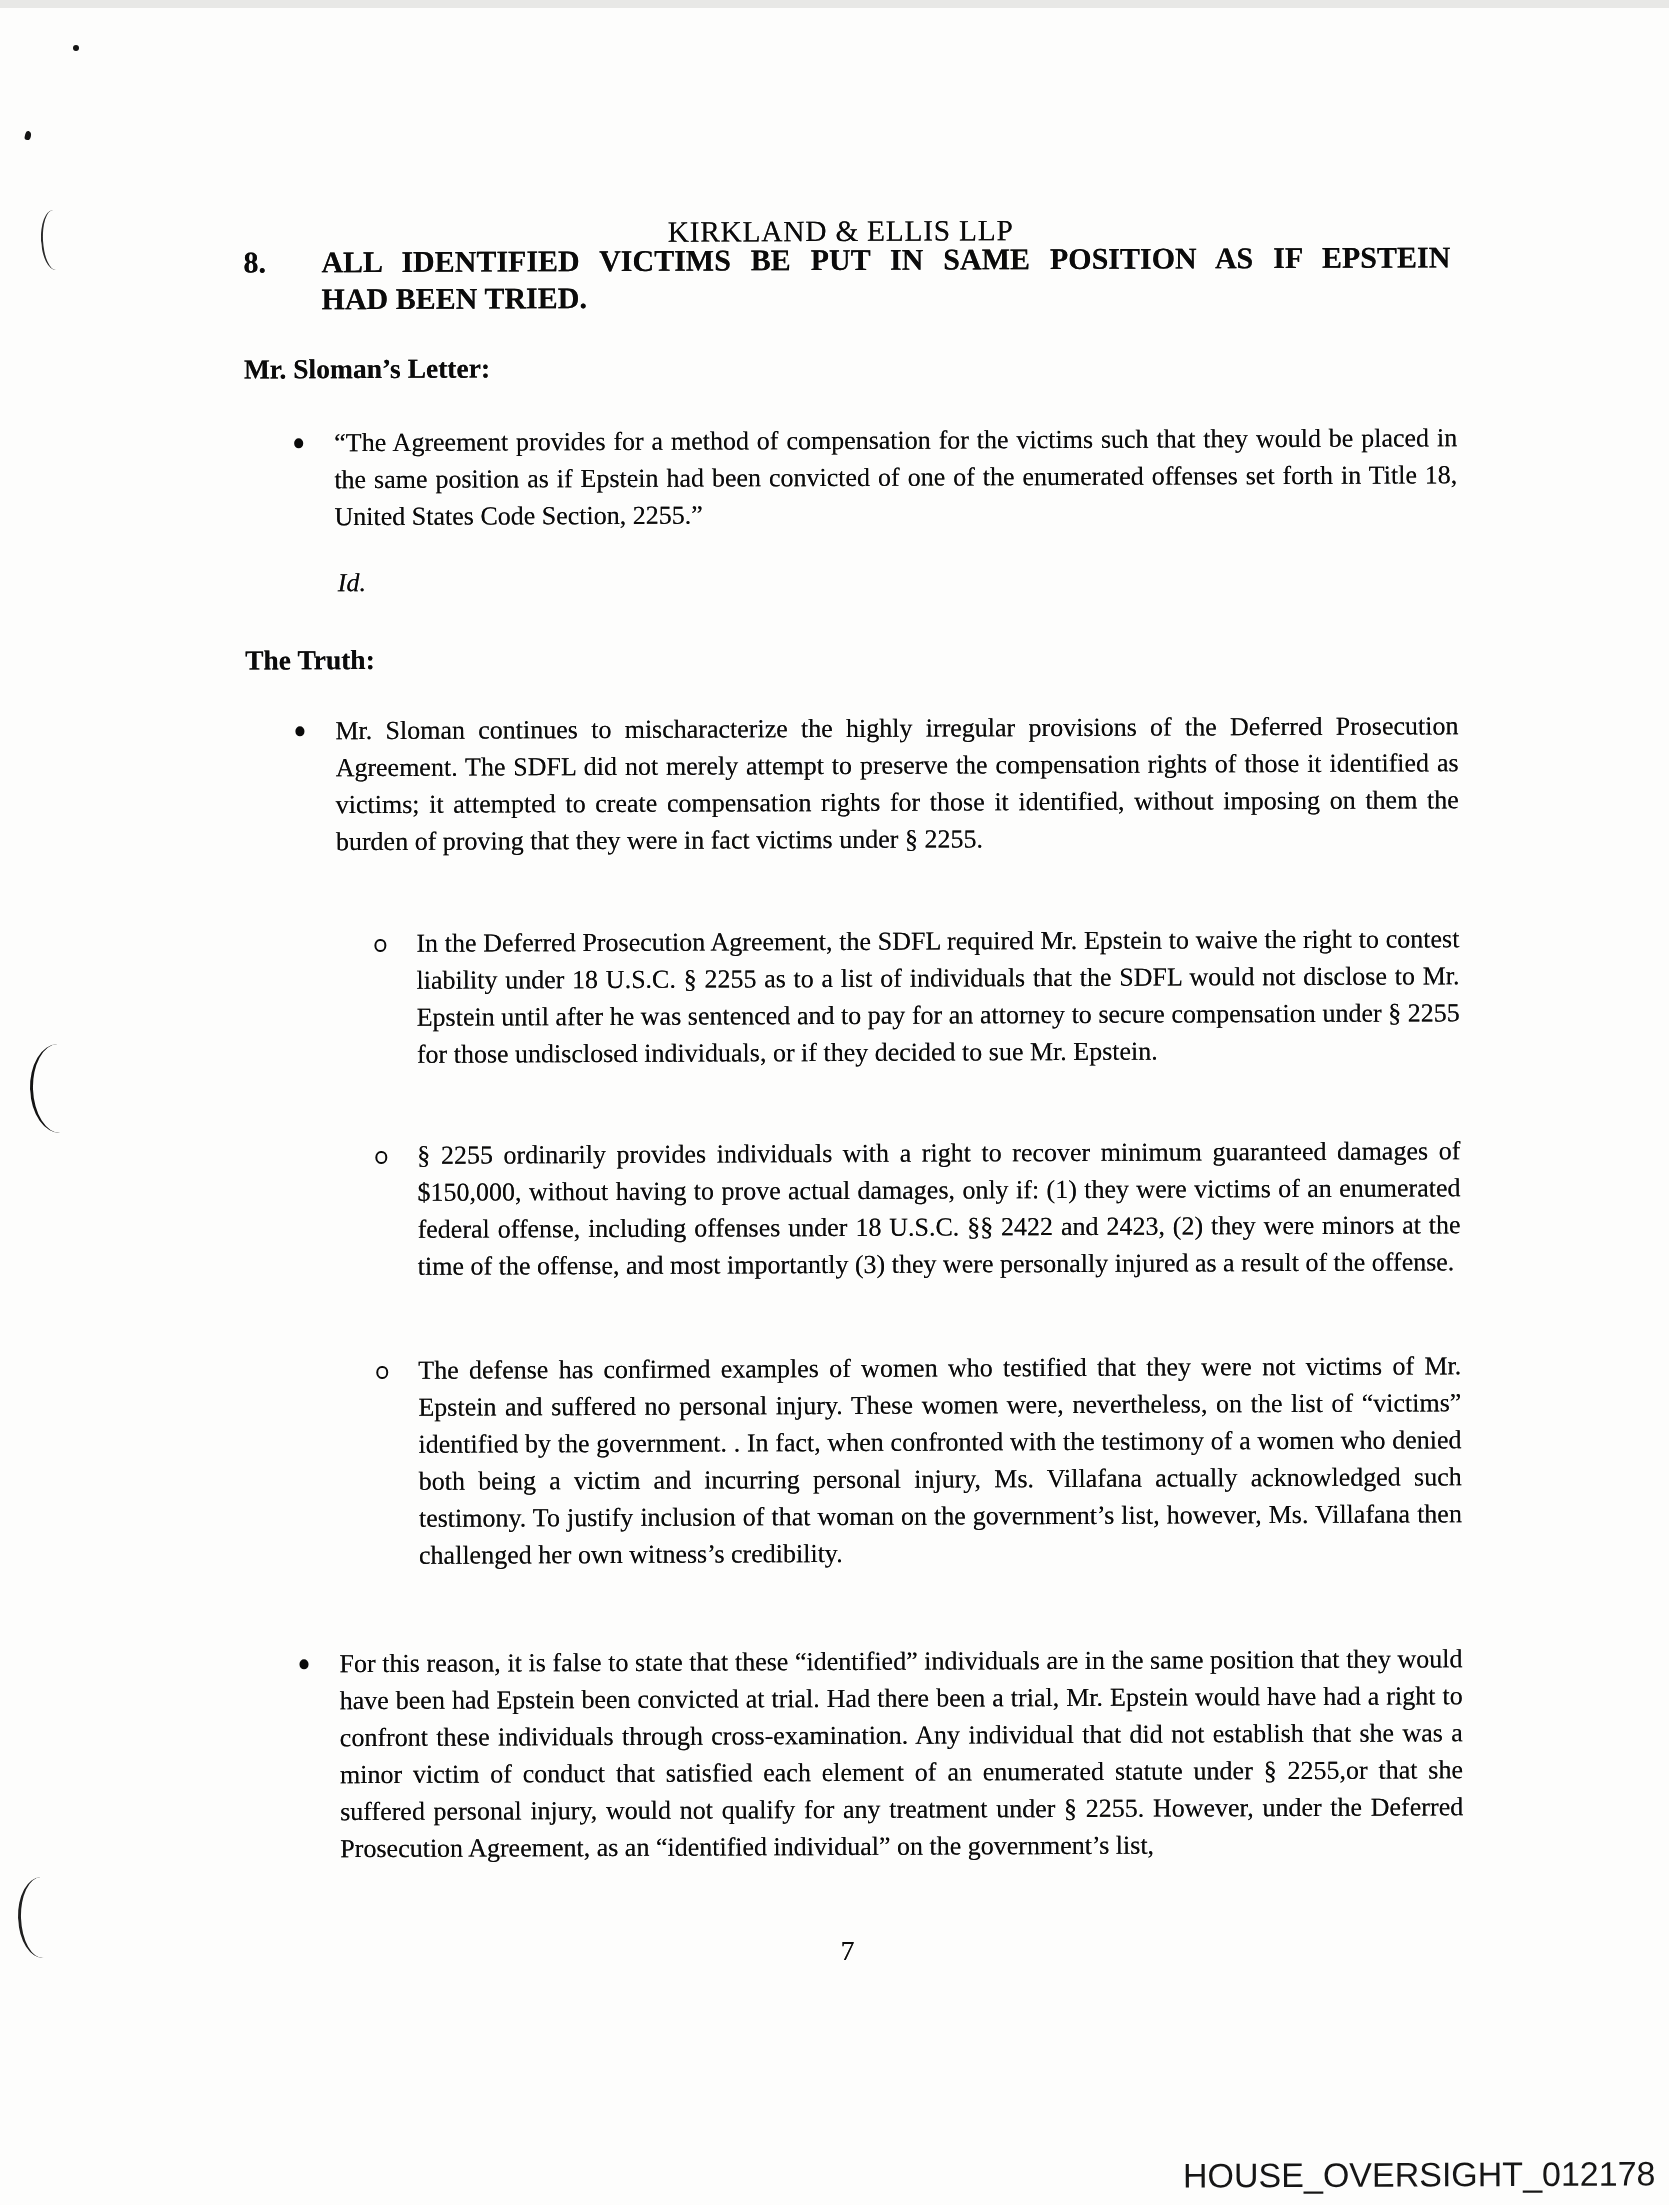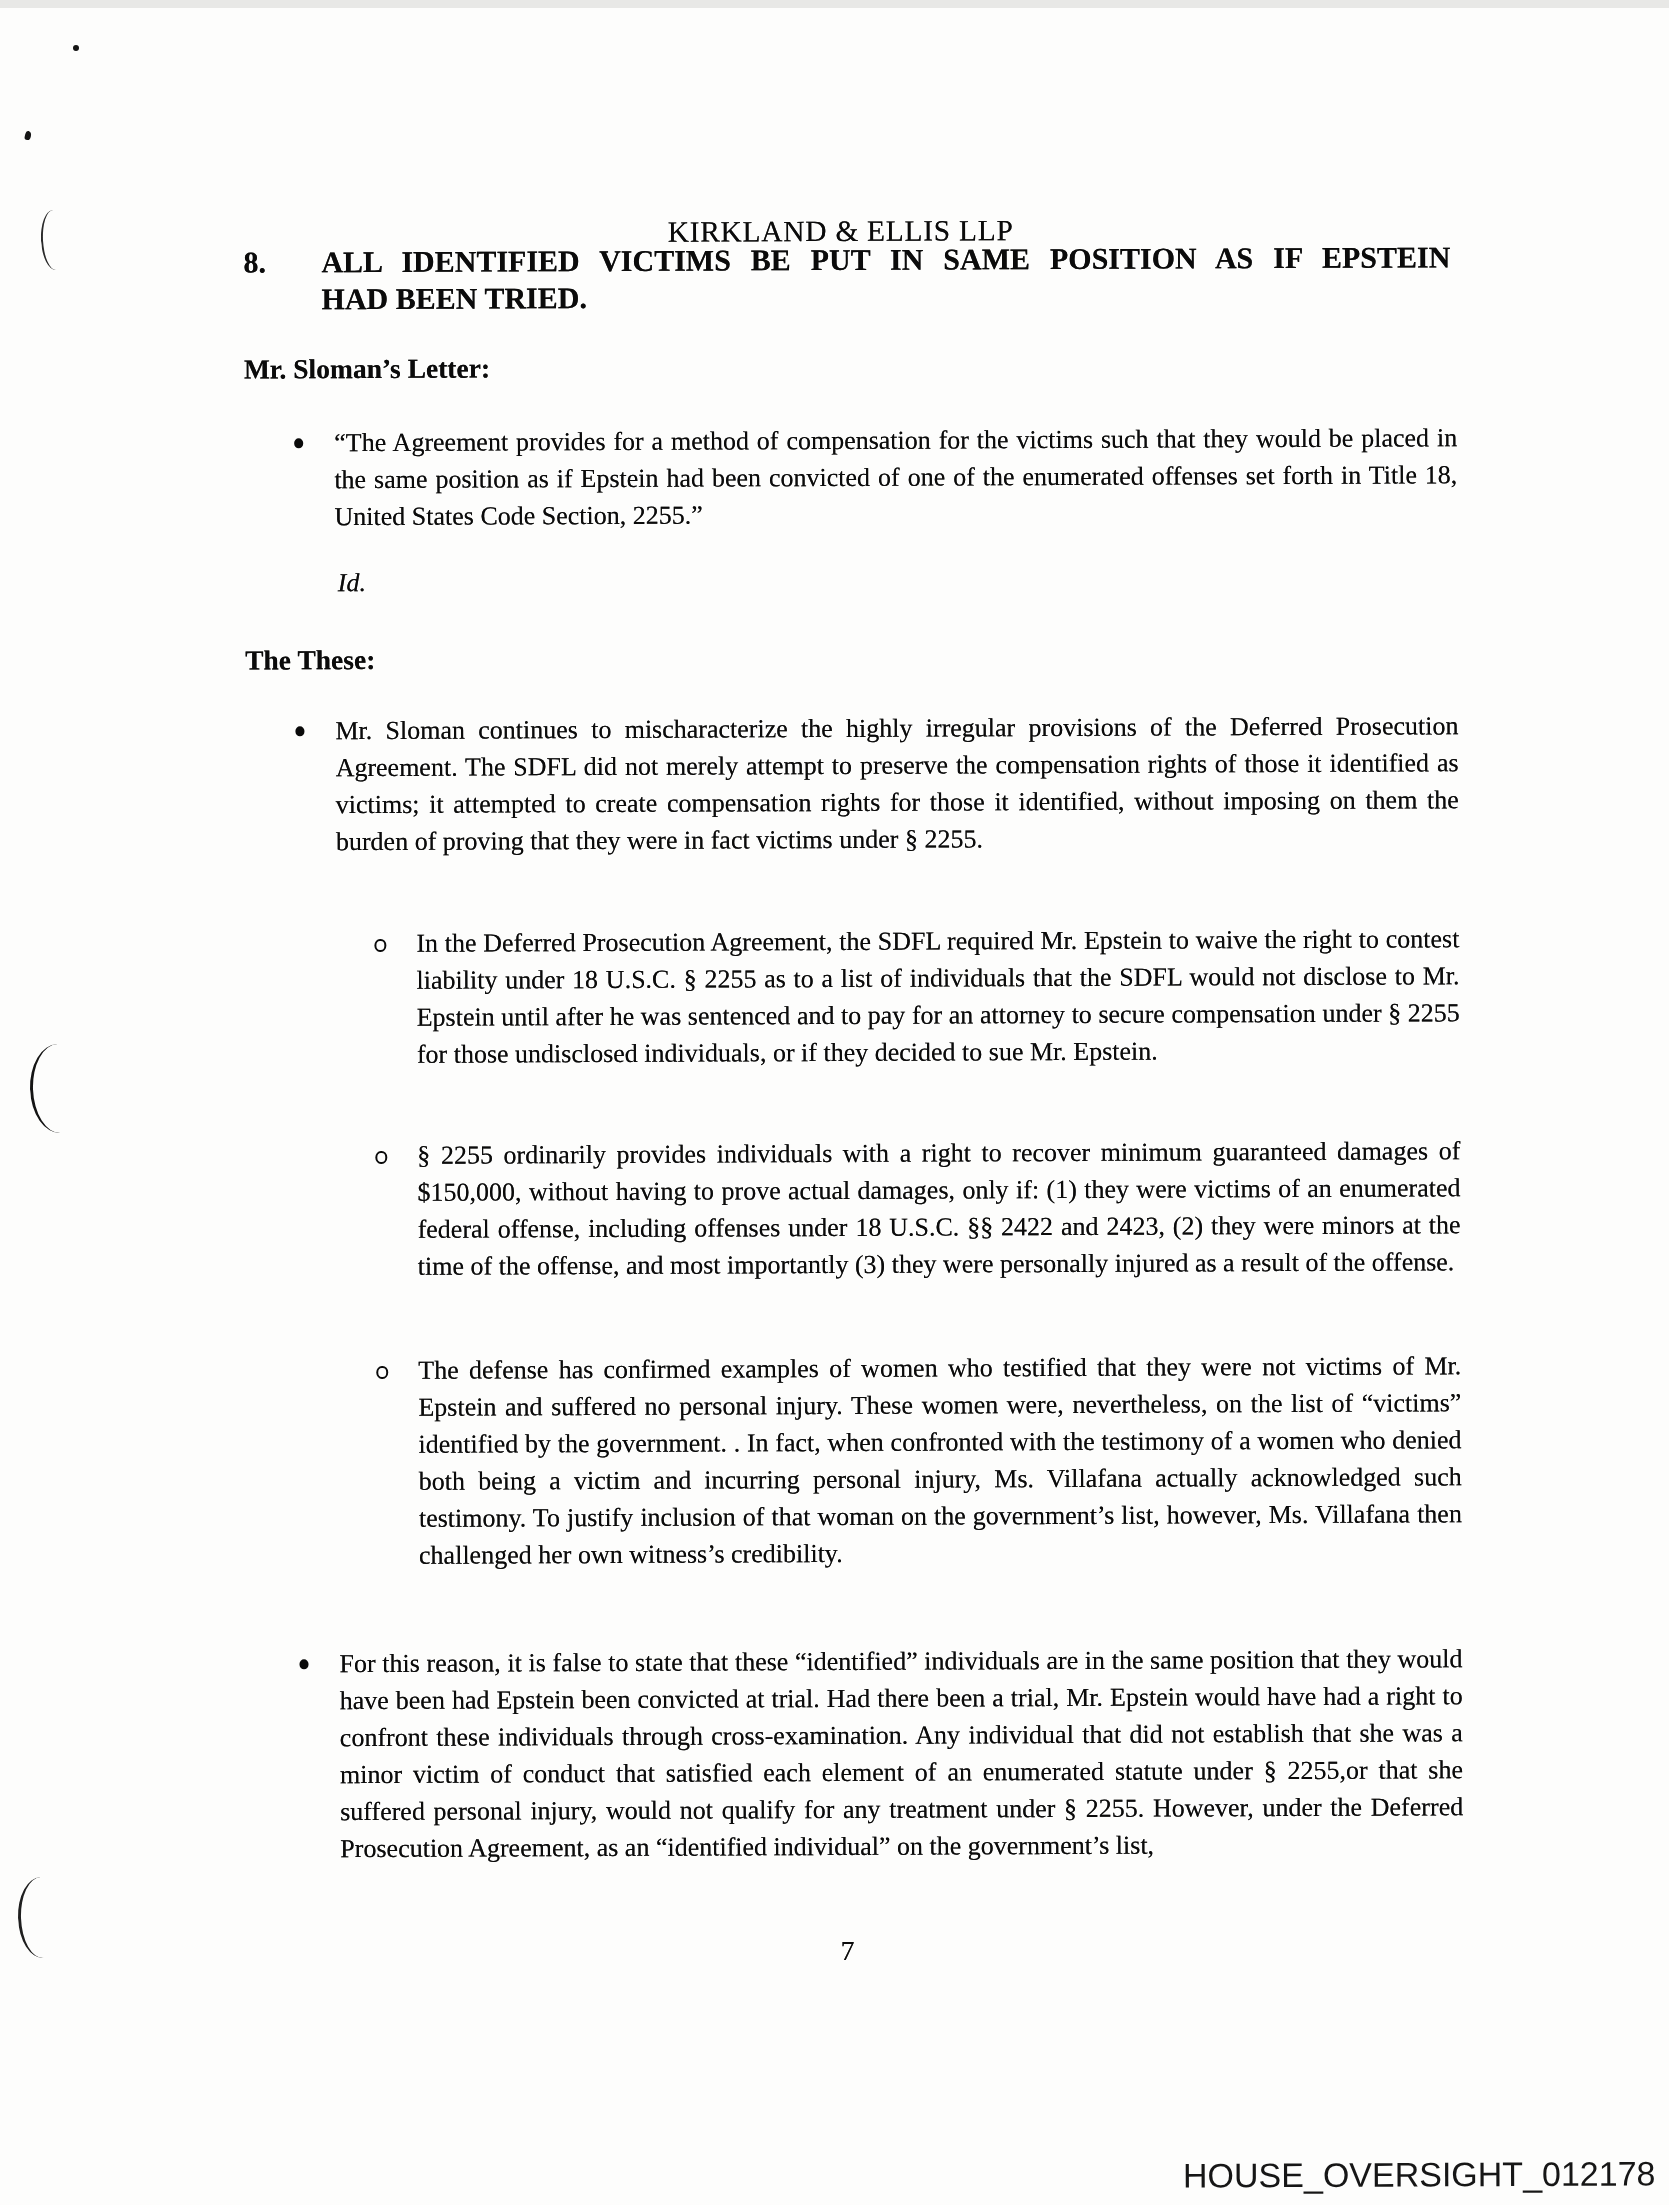--- a/index.html
+++ b/index.html
@@ -121,21 +121,21 @@
 
     <div class="side-label sloman-label">Mr. Sloman’s Letter:</div>
 
     <div class="item quote-item">
       <span class="dot"></span>
       <div class="txt">“The Agreement provides for a method of compensation for the victims such that they would be placed in the same position as if Epstein had been convicted of one of the enumerated offenses set forth in Title 18, United States Code Section, 2255.”</div>
     </div>
 
     <div class="id-cite">Id.</div>
 
-    <div class="side-label truth-label">The These:</div>
+    <div class="side-label truth-label">The Truth:</div>
 
     <div class="item truth-item">
       <span class="dot"></span>
       <div class="txt">Mr. Sloman continues to mischaracterize the highly irregular provisions of the Deferred Prosecution Agreement. The SDFL did not merely attempt to preserve the compensation rights of those it identified as victims; it attempted to create compensation rights for those it identified, without imposing on them the burden of proving that they were in fact victims under § 2255.</div>
     </div>
 
     <div class="item sub-item sub-item-1">
       <span class="circle"></span>
       <div class="txt">In the Deferred Prosecution Agreement, the SDFL required Mr. Epstein to waive the right to contest liability under 18 U.S.C. § 2255 as to a list of individuals that the SDFL would not disclose to Mr. Epstein until after he was sentenced and to pay for an attorney to secure compensation under § 2255 for those undisclosed individuals, or if they decided to sue Mr. Epstein.</div>
     </div>

